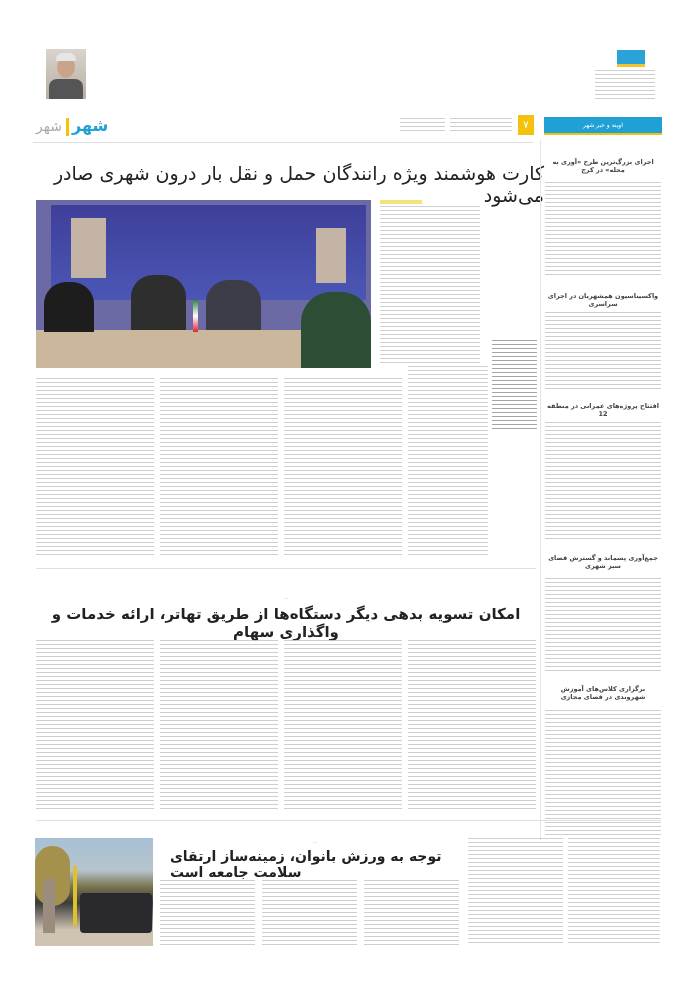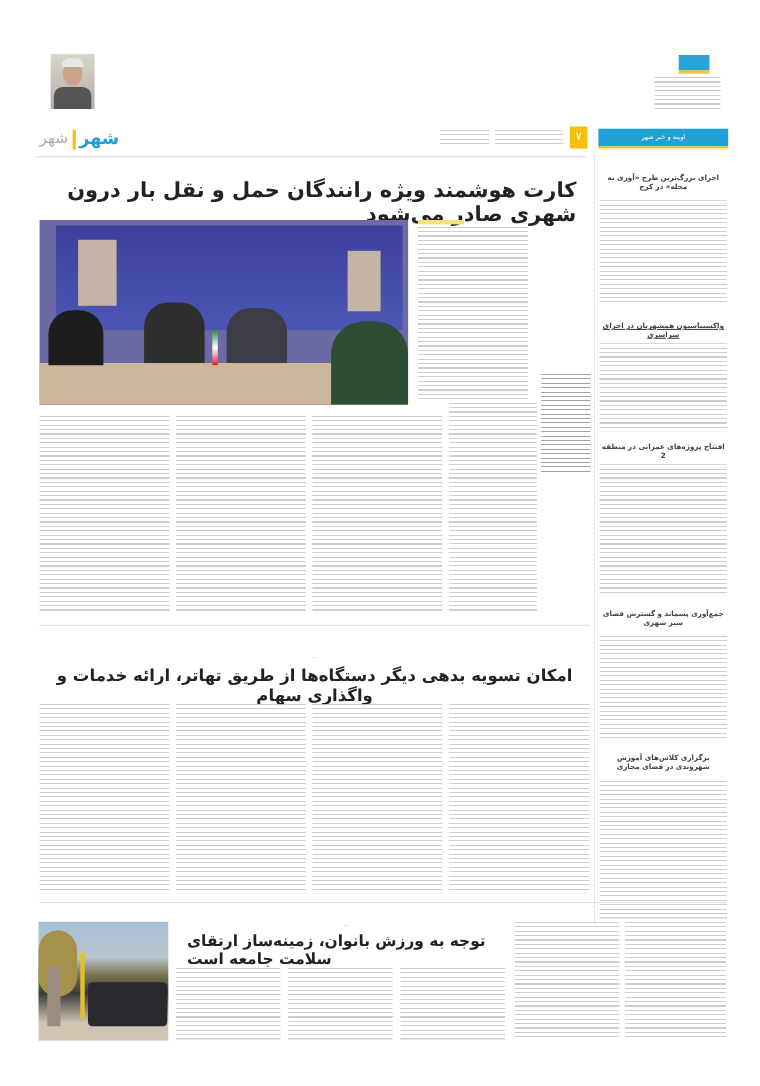--- a/index.html
+++ b/index.html
@@ -21,21 +21,21 @@
   .yellowbar{left:617px;top:64px;width:28px;height:3px;background:#f5c230;}
   
   .sec-logo{left:36px;top:118px;font-size:14px;color:#aaa;}
   .sec-name{left:72px;top:116px;font-size:16px;font-weight:bold;color:#1fa1d6;}
   .sec-bar{left:66px;top:118px;width:3px;height:18px;background:#f4c20d;}
   .hdr-line{left:33px;top:142px;width:500px;height:1px;background:#ddd;}
   .issue-badge{left:518px;top:115px;width:16px;height:20px;background:#f4c20d;color:#fff;font-size:10px;text-align:center;line-height:20px;}
   .rb-head{left:544px;top:117px;width:118px;height:16px;background:#1fa1d6;color:#fff;font-size:6px;text-align:center;line-height:16px;}
   .rb-ybar{left:544px;top:133px;width:118px;height:2px;background:#f4c20d;}
   
-  .h1{left:24px;top:162px;width:500px;font-size:19px;font-weight:bold;color:#222;}
+  .h1{left:44px;top:162px;width:500px;font-size:19px;font-weight:normal;color:#222;}
   .photo{left:36px;top:200px;width:335px;height:168px;background:#6c6aa5;overflow:hidden;}
   .photo .banner{position:absolute;left:15px;top:5px;width:315px;height:95px;background:linear-gradient(#3e3f9a,#4b57b5);}
   .photo .portrait1{position:absolute;left:35px;top:18px;width:35px;height:60px;background:#c4b4a6;}
   .photo .portrait2{position:absolute;left:280px;top:28px;width:30px;height:55px;background:#c4b4a6;}
   .photo .table{position:absolute;left:0;top:130px;width:335px;height:38px;background:#cbb89c;}
   .photo .p1{position:absolute;left:8px;top:82px;width:50px;height:50px;border-radius:22px 22px 0 0;background:#1d1d1d;}
   .photo .p2{position:absolute;left:95px;top:75px;width:55px;height:55px;border-radius:22px 22px 0 0;background:#2e2e2e;}
   .photo .p3{position:absolute;left:170px;top:80px;width:55px;height:50px;border-radius:22px 22px 0 0;background:#3d3d48;}
   .photo .p4{position:absolute;left:265px;top:92px;width:70px;height:76px;border-radius:30px 30px 0 0;background:#2e4d35;}
   .photo .flag{position:absolute;left:157px;top:100px;width:5px;height:32px;background:linear-gradient(#2d8a3e,#fff,#d23);}
@@ -94,23 +94,23 @@
   <div class="lines" style="left:36px;top:378px;width:118px;height:178px;"></div>
   <div class="lines" style="left:160px;top:378px;width:118px;height:178px;"></div>
   <div class="lines" style="left:284px;top:378px;width:118px;height:178px;"></div>
   <div class="lines" style="left:408px;top:366px;width:80px;height:190px;"></div>
   <div class="lines dark" style="left:492px;top:340px;width:45px;height:90px;"></div>
   <div class="abs divider" style="left:36px;top:568px;width:500px;"></div>
 
   <div class="abs sidebar">
     <div class="sb-title rtl" style="top:18px;">اجرای بزرگ‌ترین طرح «آوری‌ به محله» در کرج</div>
     <div class="lines" style="left:4px;top:42px;width:116px;height:95px;"></div>
-    <div class="sb-title rtl" style="top:152px;text-decoration:underline;">واکسیناسیون همشهریان در اجرای سراسری</div>
+    <div class="sb-title rtl" style="top:152px;">واکسیناسیون همشهریان در اجرای سراسری</div>
     <div class="lines" style="left:4px;top:172px;width:116px;height:80px;"></div>
-    <div class="sb-title rtl" style="top:262px;">افتتاح پروژه‌های عمرانی در منطقه 2</div>
+    <div class="sb-title rtl" style="top:262px;">افتتاح پروژه‌های عمرانی در منطقه 12</div>
     <div class="lines" style="left:4px;top:282px;width:116px;height:120px;"></div>
     <div class="sb-title rtl" style="top:414px;">جمع‌آوری پسماند و گسترش فضای سبز شهری</div>
     <div class="lines" style="left:4px;top:438px;width:116px;height:95px;"></div>
     <div class="sb-title rtl" style="top:545px;">برگزاری کلاس‌های آموزش شهروندی در فضای مجازی</div>
     <div class="lines" style="left:4px;top:570px;width:116px;height:125px;"></div>
   </div>
 
   <div class="abs h2-kicker rtl">...</div>
   <div class="abs h2 rtl">امکان تسویه بدهی دیگر دستگاه‌ها از طریق تهاتر، ارائه خدمات و واگذاری سهام</div>
   <div class="lines" style="left:36px;top:640px;width:118px;height:172px;"></div>

